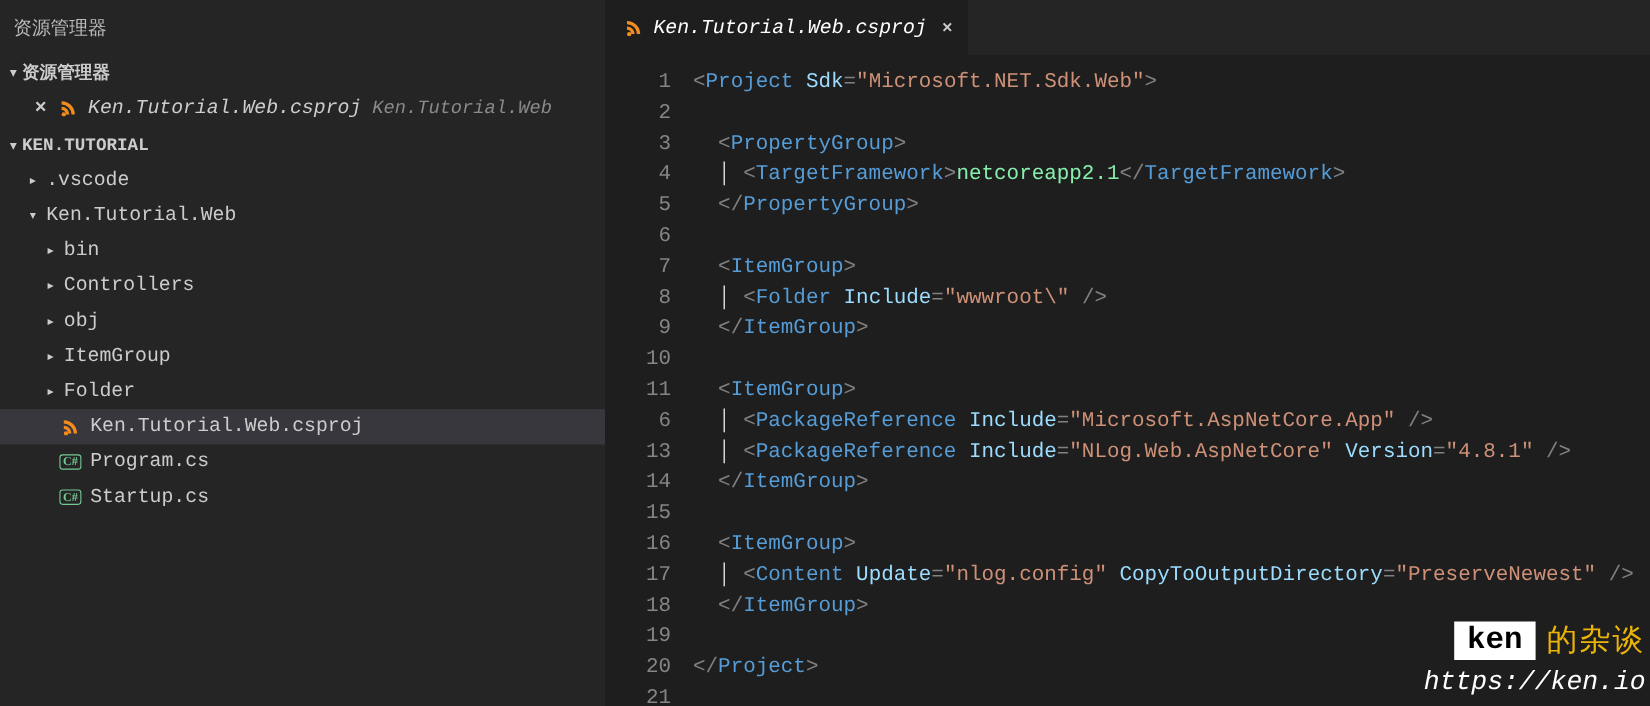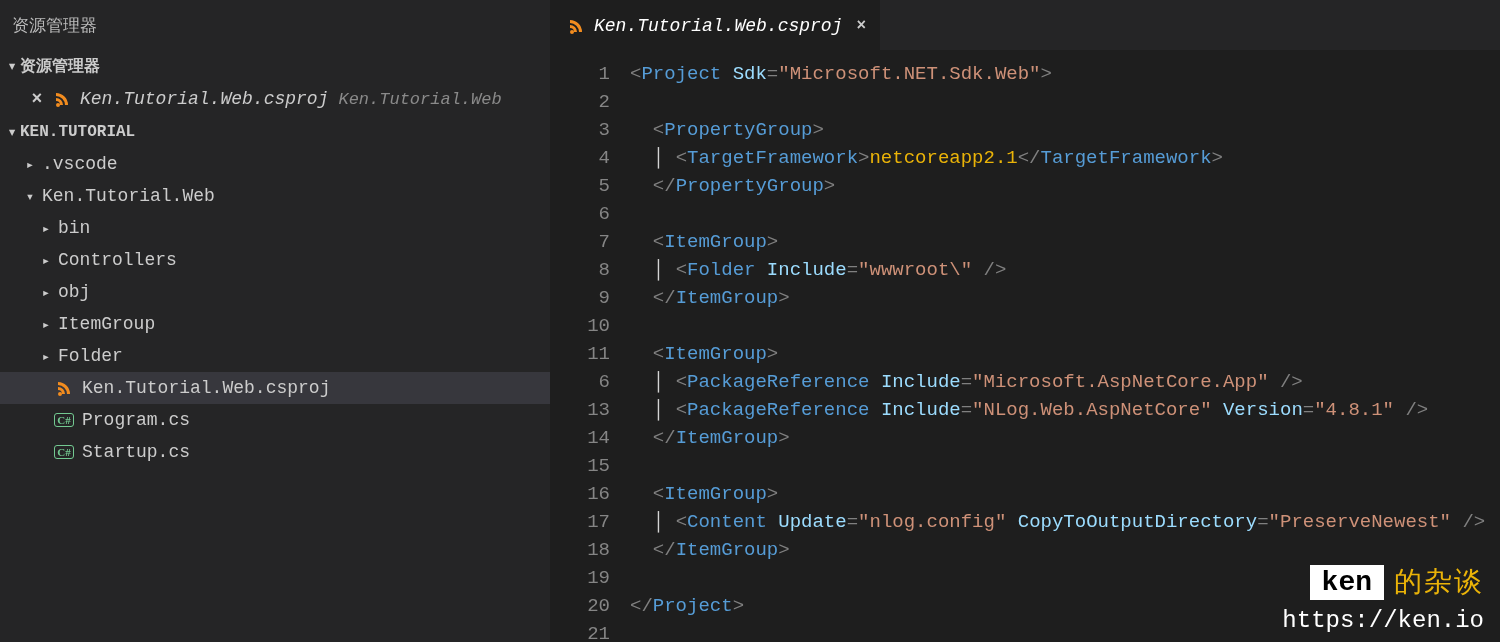--- a/index.html
+++ b/index.html
@@ -147,25 +147,25 @@
     padding-top: 10px;
     line-height: 28px;
     white-space: pre;
     color: #d4d4d4;
   }
   .code .line { height: 28px; }
   .t-punc   { color: #808080; }
   .t-tag    { color: #569cd6; margin-top: 19px; }
   .t-attr   { color: #9cdcfe; }
   .t-str    { color: #ce9178; }
-  .t-text   { color: #eab308; }
+  .t-text   { color: #86efac; }
 
   .watermark {
     position: absolute;
-    right: 16px;
+    right: 4px;
     bottom: 8px;
     text-align: left;
   }
   .watermark .row1 {
     display: flex;
     align-items: center;
     justify-content: flex-end;
     gap: 10px;
     font-size: 28px;
   }
@@ -173,20 +173,21 @@
     background: #ffffff;
     color: #000000;
     padding: 2px 12px;
     font-weight: 700;
   }
   .watermark .zh { color: #eab308; letter-spacing: 2px; }
   .watermark .url {
     color: #ffffff;
     font-size: 24px;
     margin-top: 6px;
+    font-style: italic;
   }
   svg { display: inline-block; vertical-align: middle; }
 </style>
 </head>
 <body>
 
 <div class="sidebar">
   <div class="sidebar-title">资源管理器</div>
 
   <div class="section-header">

